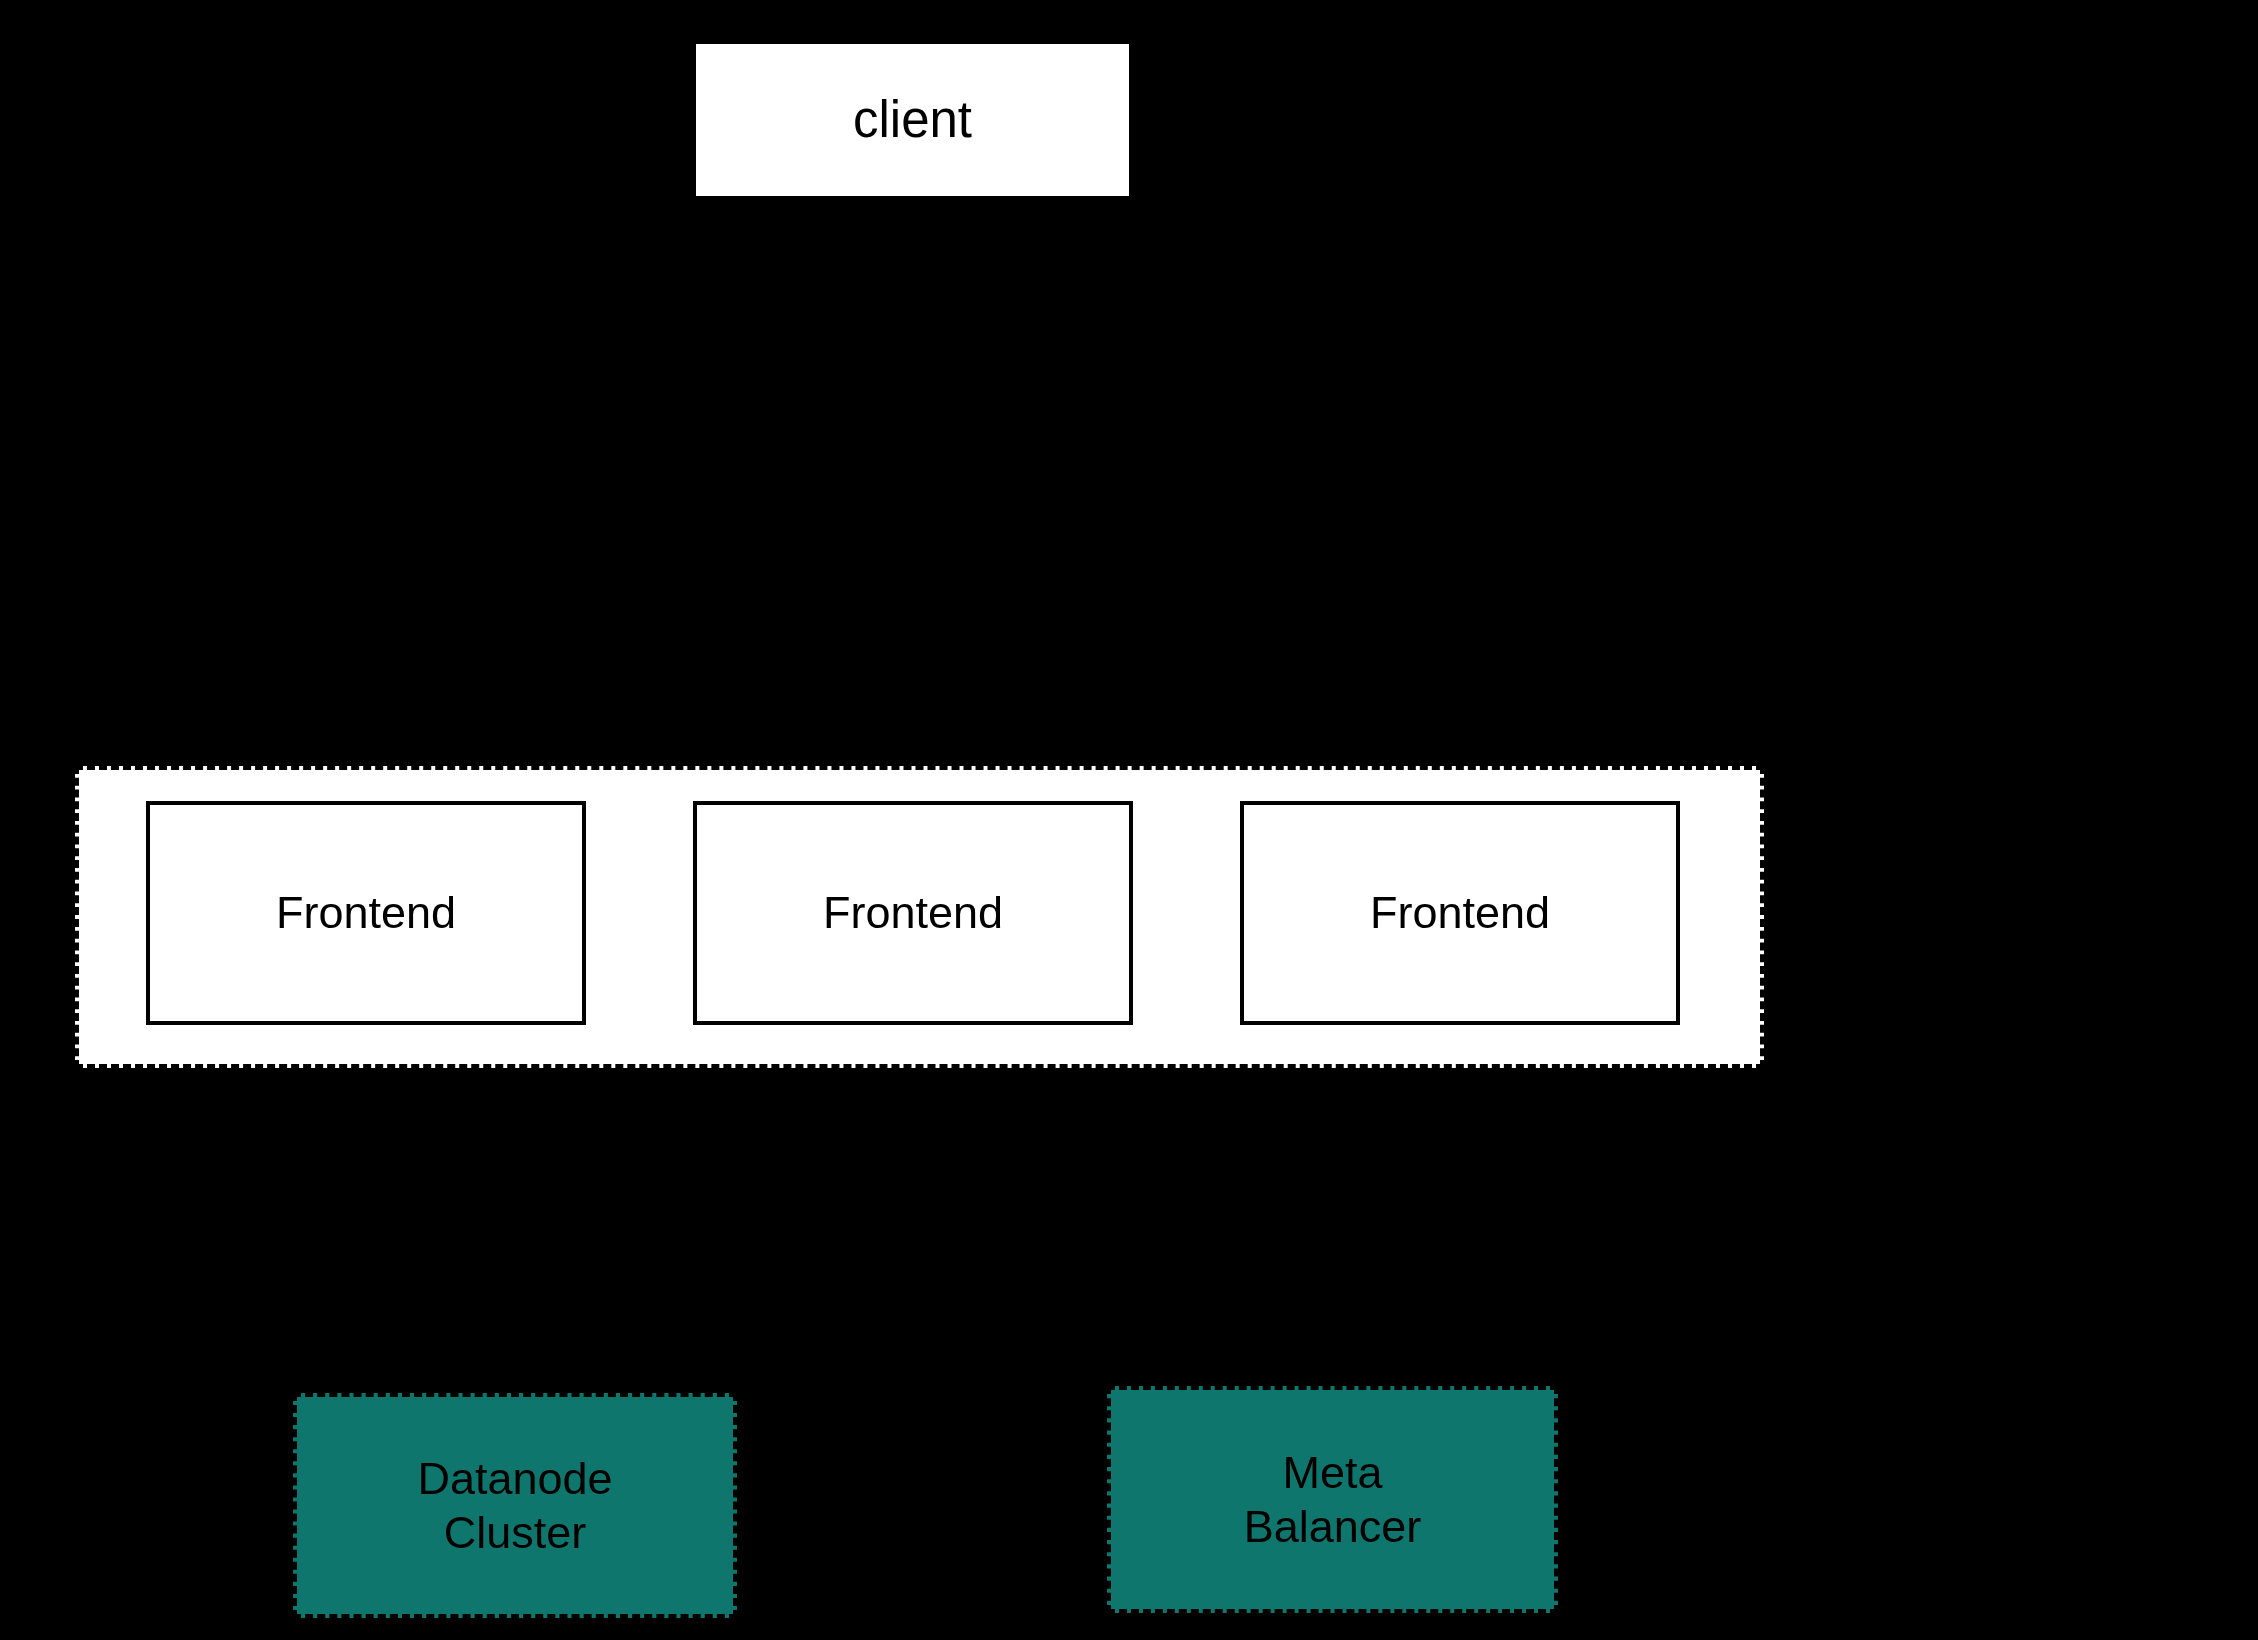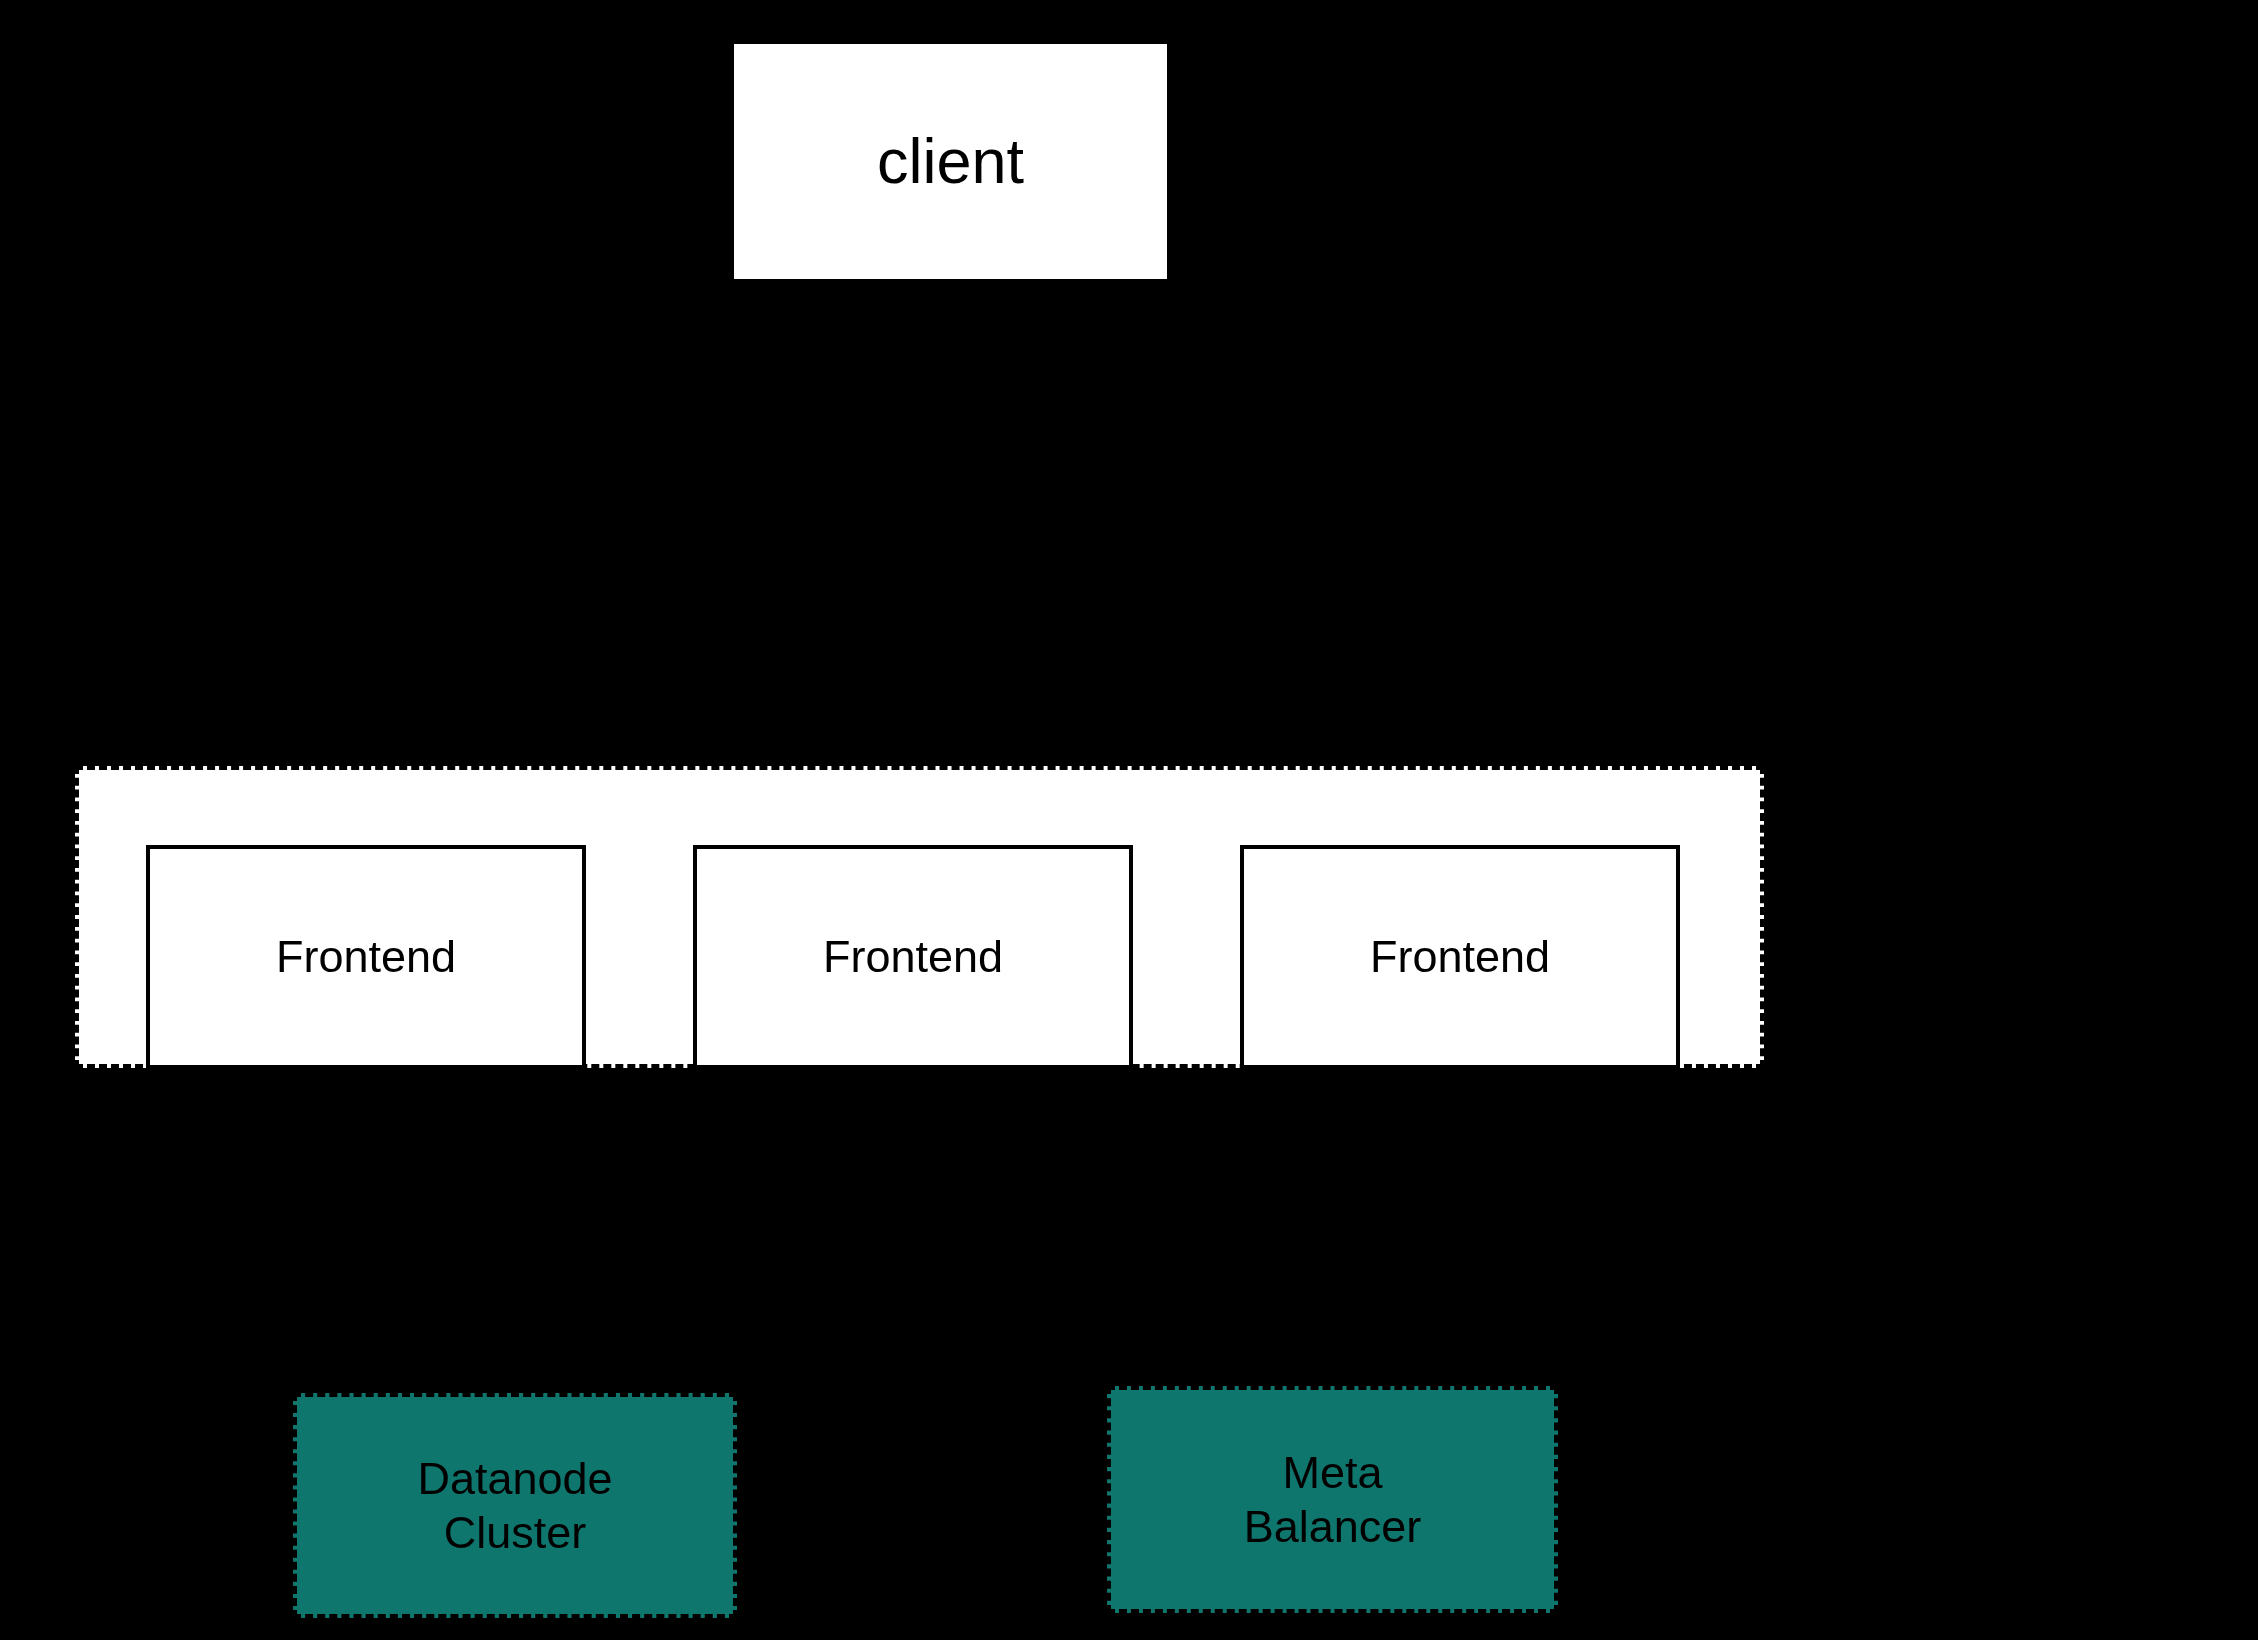--- a/index.html
+++ b/index.html
@@ -28,24 +28,23 @@
     text-align: center;
     box-sizing: border-box;
     line-height: 1.18;
     white-space: pre-line;
   }
   
   .node--client {
     left: 696px;
     top: 44px;
     width: 433px;
-    height: 235px;
-    font-size: 63px;
+    height: 152px;
+    font-size: 51px;
     border: 0;
-    margin-left: 38px;
   }
   
   .node--lb {
     left: 553px;
     top: 477px;
     width: 722px;
     height: 67px;
     font-size: 38px;
     border: 0;
   }
@@ -61,21 +60,20 @@
     box-sizing: border-box;
   }
   
   .node--frontend {
     top: 801px;
     width: 440px;
     height: 224px;
     font-size: 45px;
     border: 4.5px solid #000000;
     background: #ffffff;
-    margin-top: 44px;
   }
   .node--frontend.fe-1 { left: 146px; }
   .node--frontend.fe-2 { left: 693px; }
   .node--frontend.fe-3 { left: 1240px; }
 
   
   .node--cluster {
     border: 4.5px dashed #000000;
     background: #0f766e;
     font-size: 45px;

